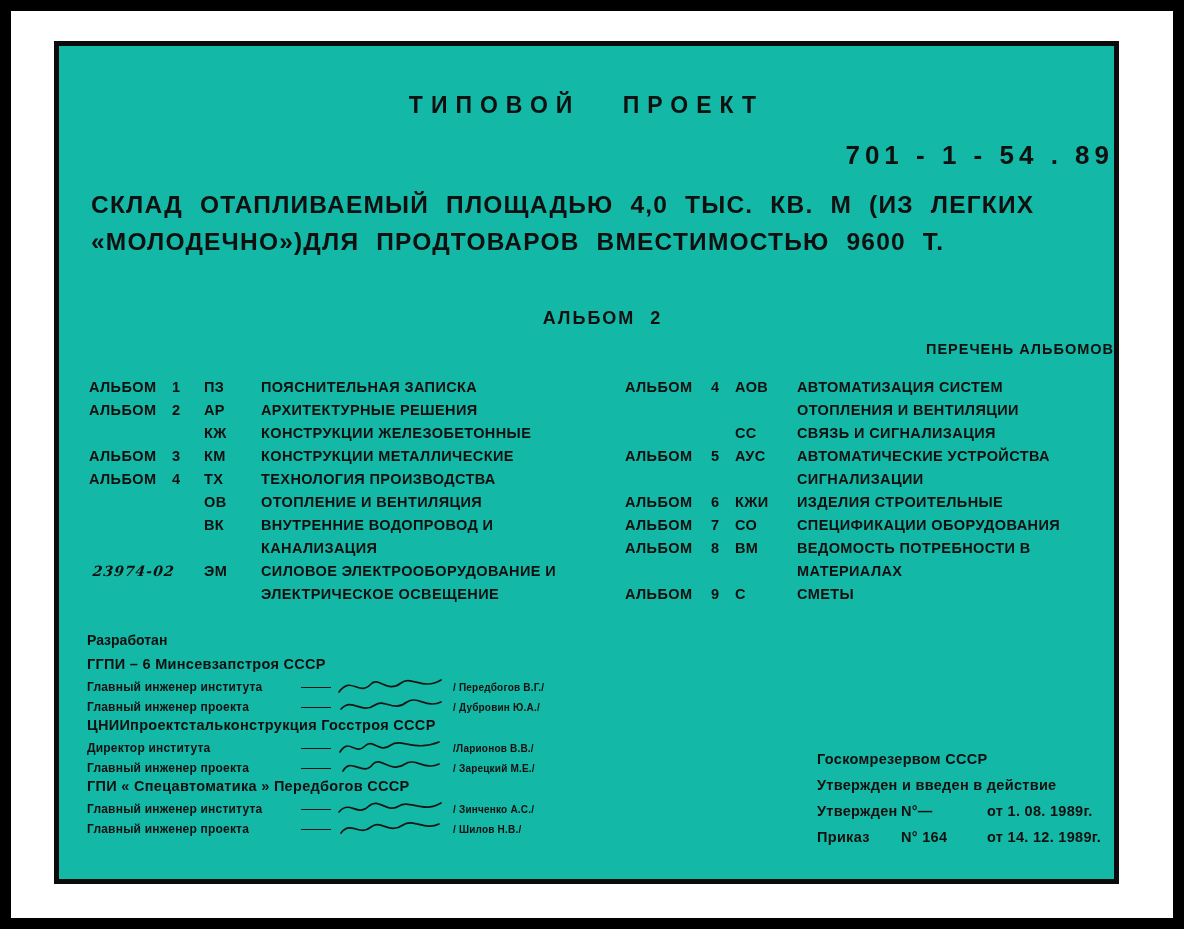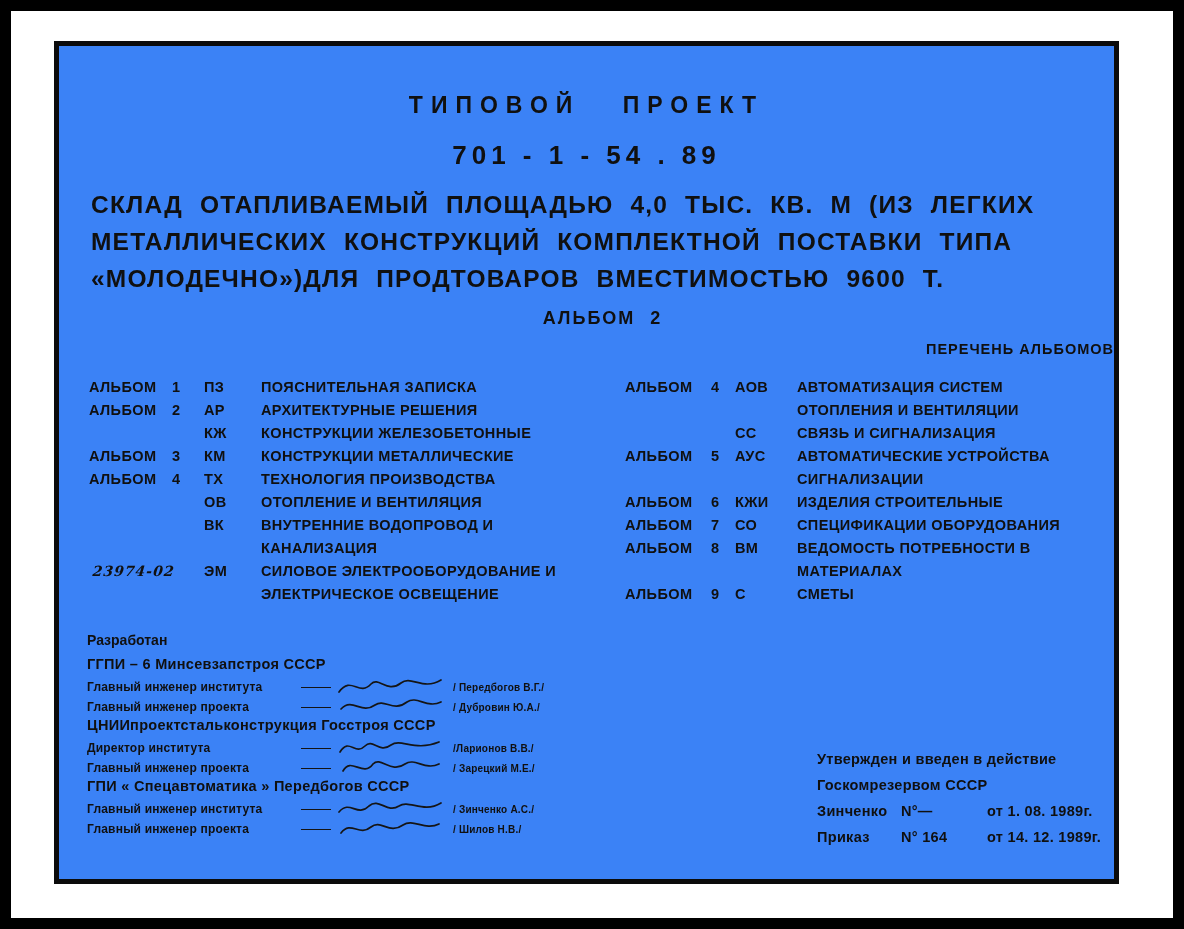--- a/index.html
+++ b/index.html
@@ -6,29 +6,29 @@
   html,body { margin:0; padding:0; background:#ffffff; }
   body { font-family:"Liberation Sans", sans-serif; color:#101010; }
 
   .page {
     position:relative; width:1184px; height:929px;
     background:#ffffff; border:11px solid #000;
   }
   .frame {
     position:absolute; left:43px; top:30px;
     width:1065px; height:843px;
-    border:5px solid #0b0b0b; background:#3b82f6;
+    border:5px solid #0b0b0b; background:#14b8a6;
   }
 
   .kind-title {
     position:absolute; top:46px; left:0; right:0; text-align:center;
     font-size:23px; font-weight:bold; letter-spacing:8px; word-spacing:28px;
   }
   .proj-number {
-    position:absolute; top:94px; left:0; right:0; text-align:center;
+    position:absolute; top:94px; left:0; right:0; text-align:right;
     font-size:26px; font-weight:bold; letter-spacing:5px;
   }
   .main-title {
     position:absolute; top:140px; left:32px; right:18px;
     font-size:24.5px; font-weight:bold; line-height:37px;
     letter-spacing:1.2px; word-spacing:9px; white-space:nowrap;
   }
   .album-label {
     position:absolute; top:262px; left:0; right:0; text-align:center;
     font-size:18px; font-weight:bold; letter-spacing:2px; word-spacing:8px;margin-left:32px;
@@ -81,21 +81,20 @@
 <body>
 
 <div class="page">
   <div class="frame">
 
     <div class="kind-title">ТИПОВОЙ ПРОЕКТ</div>
     <div class="proj-number">701 - 1 - 54 . 89</div>
 
     <div class="main-title">
       <div>СКЛАД ОТАПЛИВАЕМЫЙ ПЛОЩАДЬЮ 4,0 ТЫС. КВ. М (ИЗ ЛЕГКИХ</div>
-      <div>МЕТАЛЛИЧЕСКИХ КОНСТРУКЦИЙ КОМПЛЕКТНОЙ ПОСТАВКИ ТИПА</div>
       <div>«МОЛОДЕЧНО»)ДЛЯ ПРОДТОВАРОВ ВМЕСТИМОСТЬЮ 9600 Т.</div>
     </div>
 
     <div class="album-label">АЛЬБОМ 2</div>
     <div class="list-heading">ПЕРЕЧЕНЬ АЛЬБОМОВ</div>
 
     <div class="albums-left">
       <div class="album-row">
         <span class="cell">АЛЬБОМ</span>
         <span class="cell">1</span>
@@ -249,24 +248,24 @@
         <span class="sig">
           <svg width="112" height="26" viewBox="0 0 112 26">
               <path d="M6 18 C 16 5, 24 22, 36 12 C 46 4, 54 20, 68 10 C 78 3, 90 16, 104 9" fill="none" stroke="#151515" stroke-width="1.7" stroke-linecap="round"></path>
             </svg>
         </span>
         <span class="name">/ Шилов Н.В./</span>
       </div>
     </div>
 
     <div class="approval">
+      <div>Госкомрезервом СССР</div>
       <div>Утвержден и введен в действие</div>
-      <div>Госкомрезервом СССР</div>
       <div class="appr-row">
-        <span class="a-w">Зинченко</span>
+        <span class="a-w">Утвержден</span>
         <span class="a-n">N°—</span>
         <span class="a-d">от 1. 08. 1989г.</span>
       </div>
       <div class="appr-row">
         <span class="a-w">Приказ</span>
         <span class="a-n">N° 164</span>
         <span class="a-d">от 14. 12. 1989г.</span>
       </div>
     </div>
 

